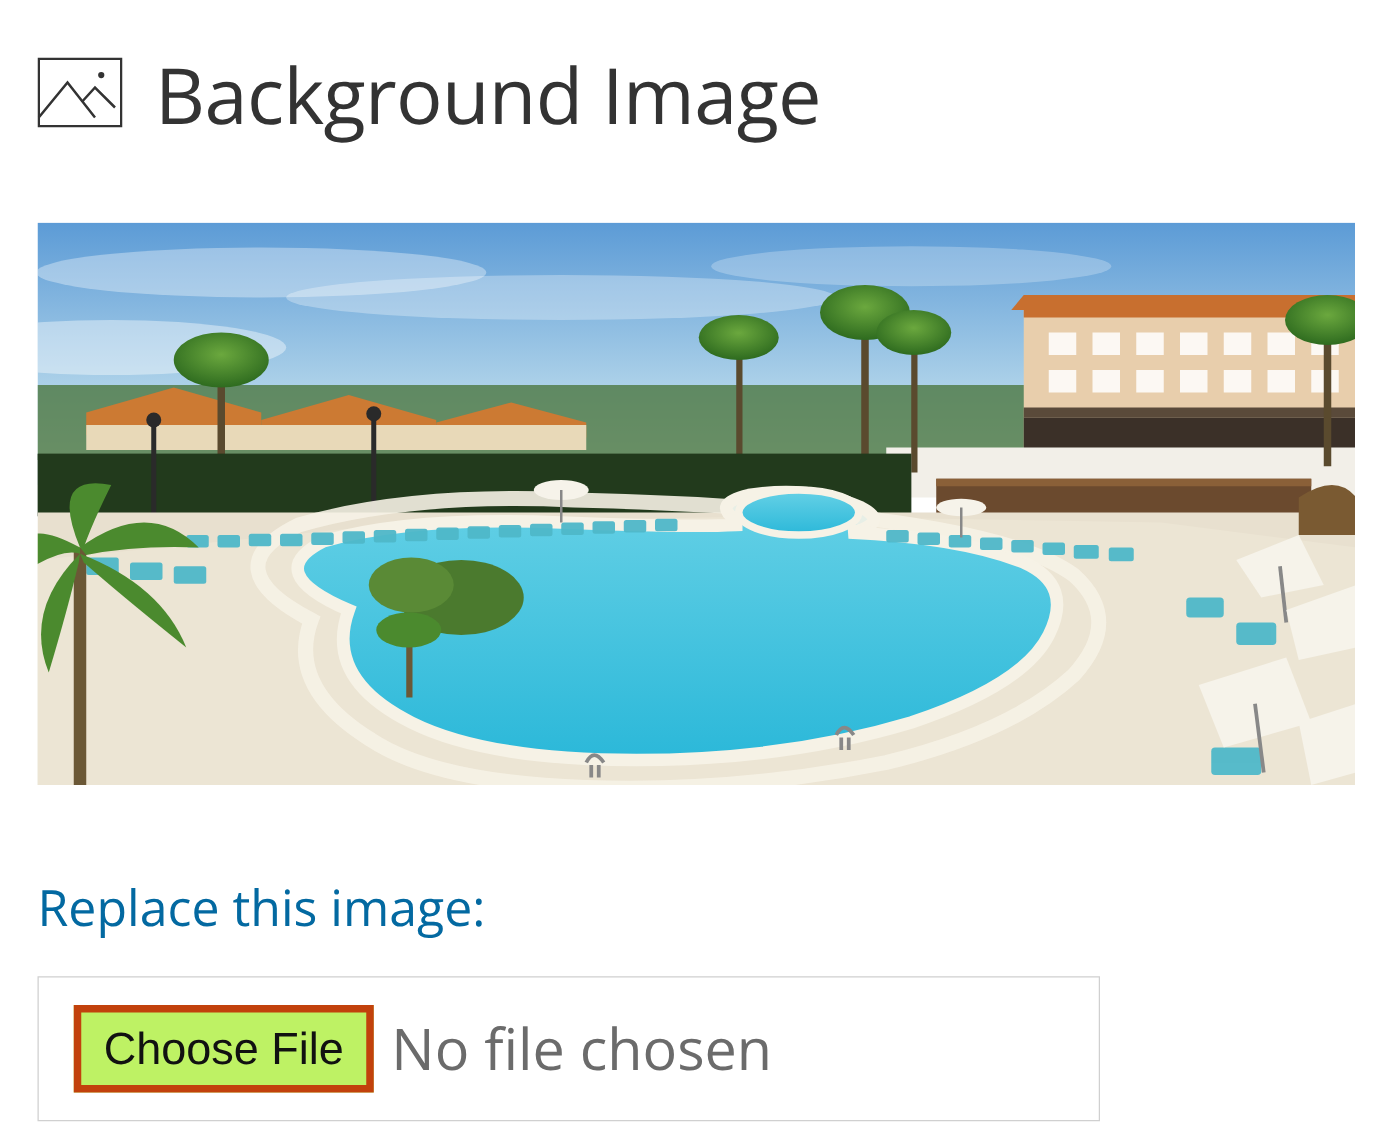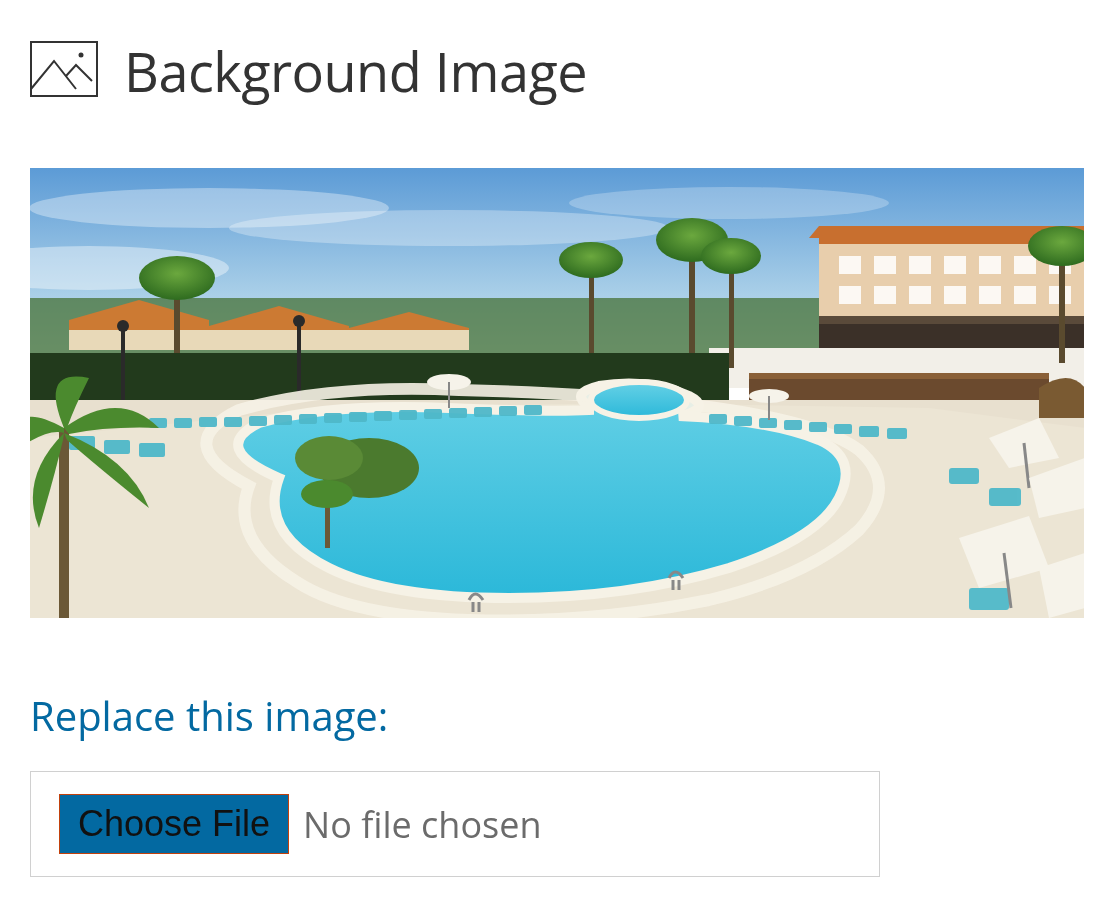--- a/index.html
+++ b/index.html
@@ -20,21 +20,21 @@
       margin-bottom: 60px;
       margin-top: 10px;
     }
     .section-header .icon svg {
       width: 68px;
       height: 56px;
       stroke: #333333;
       fill: none;
     }
     .section-header h1 {
-      font-size: 54px;
+      font-size: 62px;
       font-weight: 400;
       color: #333333;
       letter-spacing: -0.5px;
     }
     .preview-image {
       width: 100%;
       height: 450px;
       margin-bottom: 70px;
       position: relative;
       overflow: hidden;
@@ -56,28 +56,28 @@
       width: 850px;
       max-width: 100%;
       display: flex;
       align-items: center;
       gap: 14px;
     }
     .file-input-wrapper button {
       font-family: Arial, sans-serif;
       font-size: 36px;
       padding: 8px 18px;
-      background: #0369a1;
-      border: 1px solid #c2410c;
+      background: #bef264;
+      border: 6px solid #c2410c;
       color: #111111;
       cursor: pointer;
       text-align: right;
     }
     .file-status {
-      font-size: 36px;
+      font-size: 46px;
       color: #6b6b6b;
     }
   </style>
 </head>
 <body>
 
 <div class="section-header">
   <span class="icon">
     <svg viewBox="0 0 68 56" stroke-width="2">
       <rect x="1" y="1" width="66" height="54"></rect>

